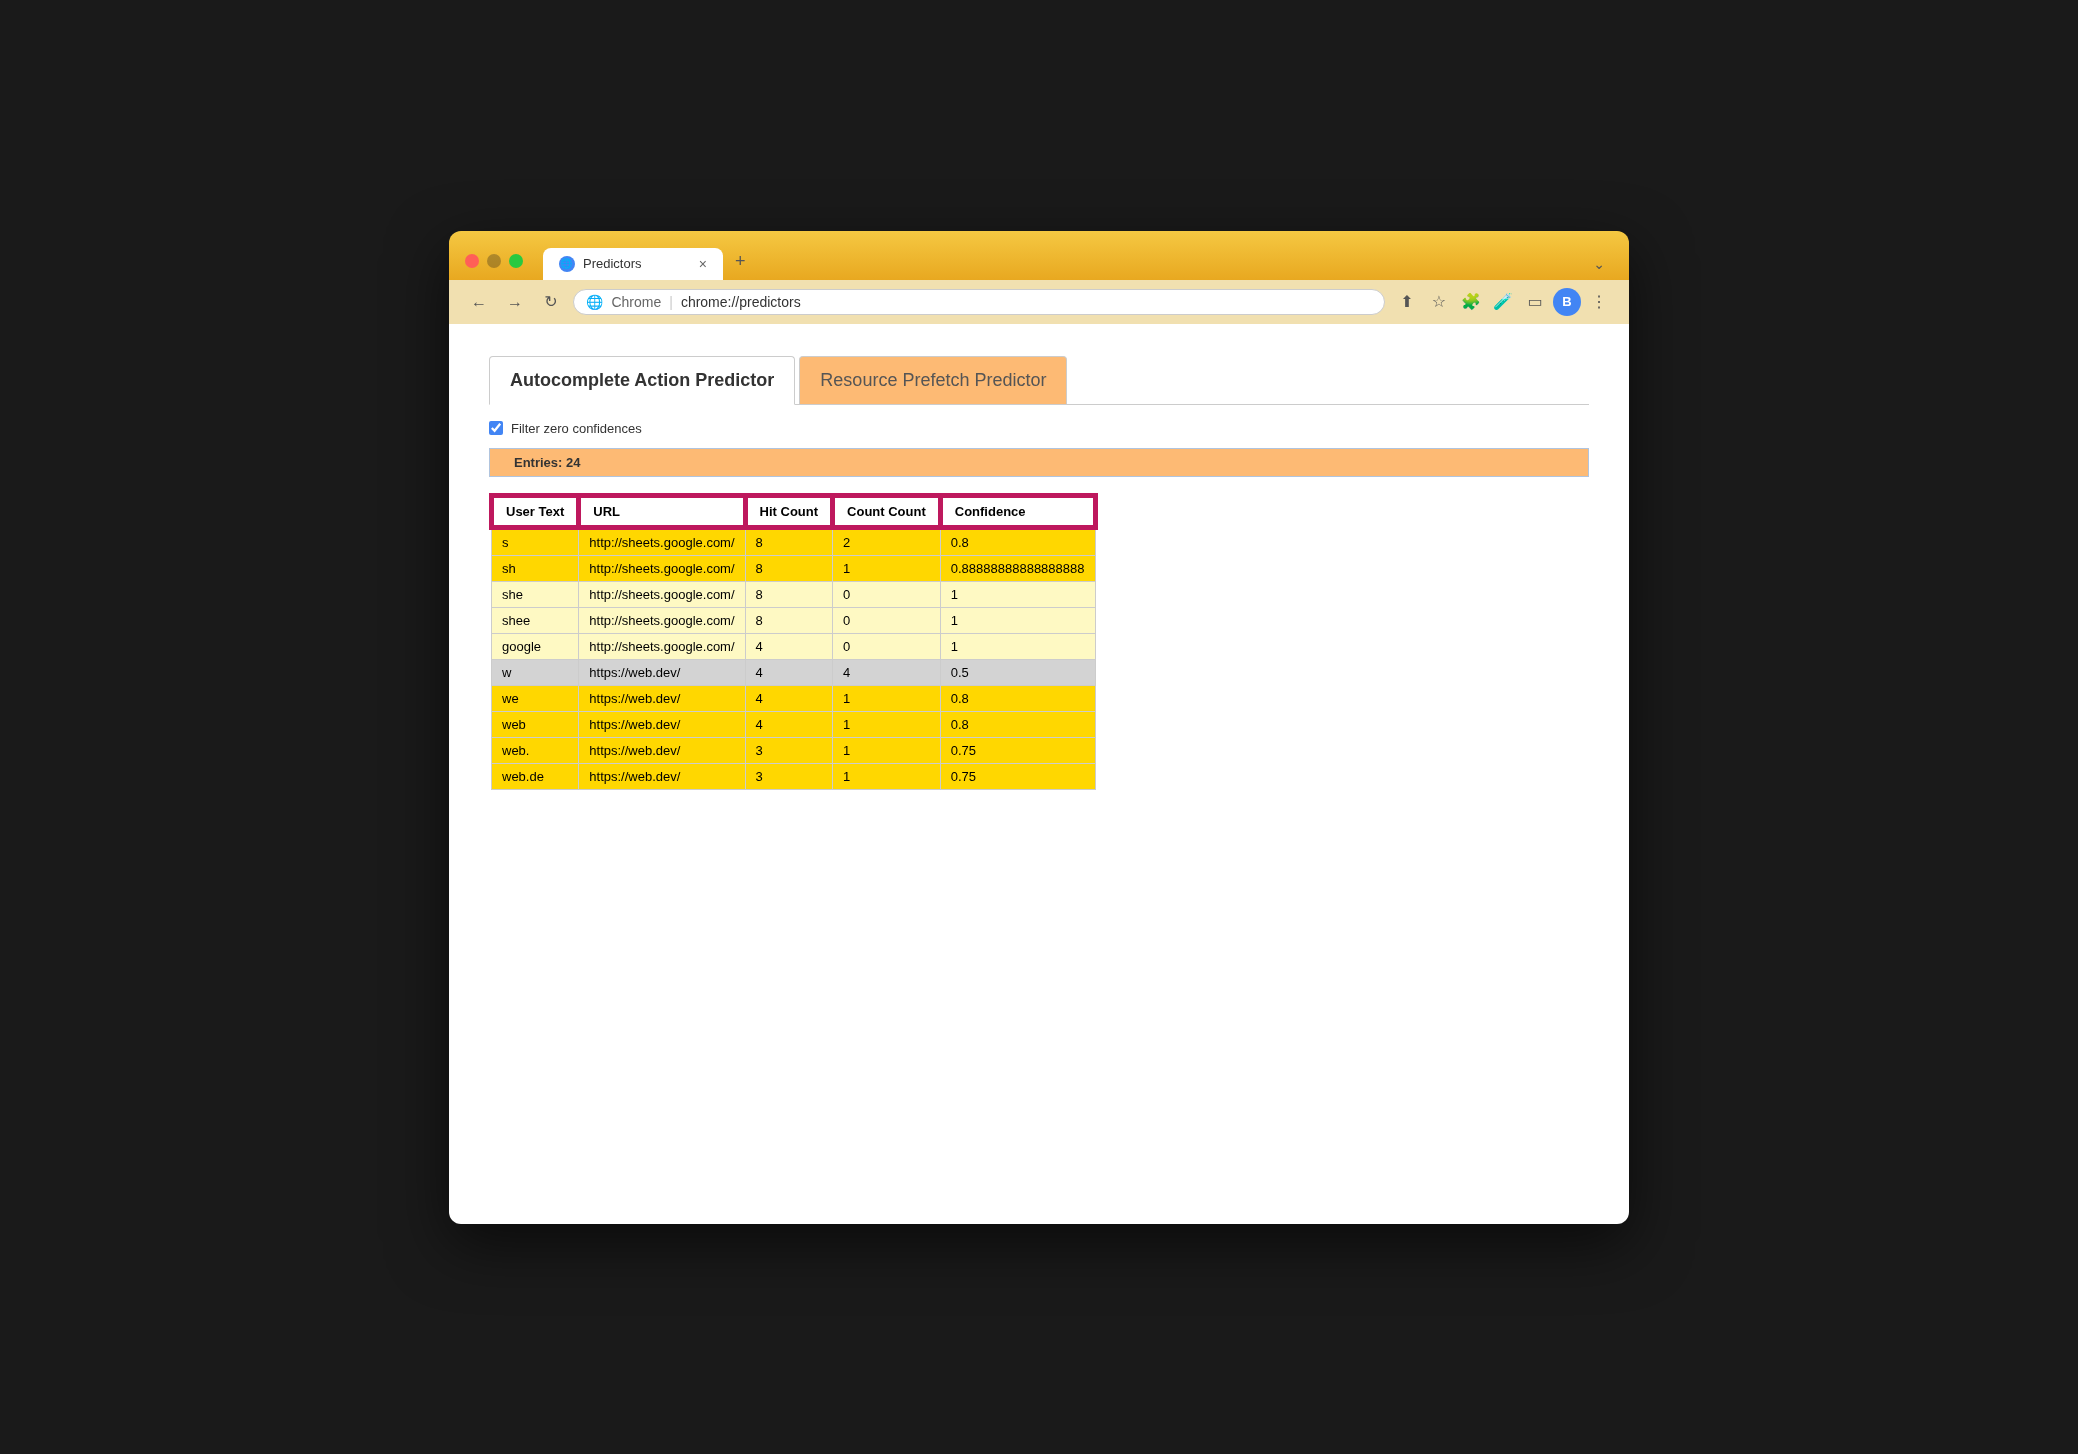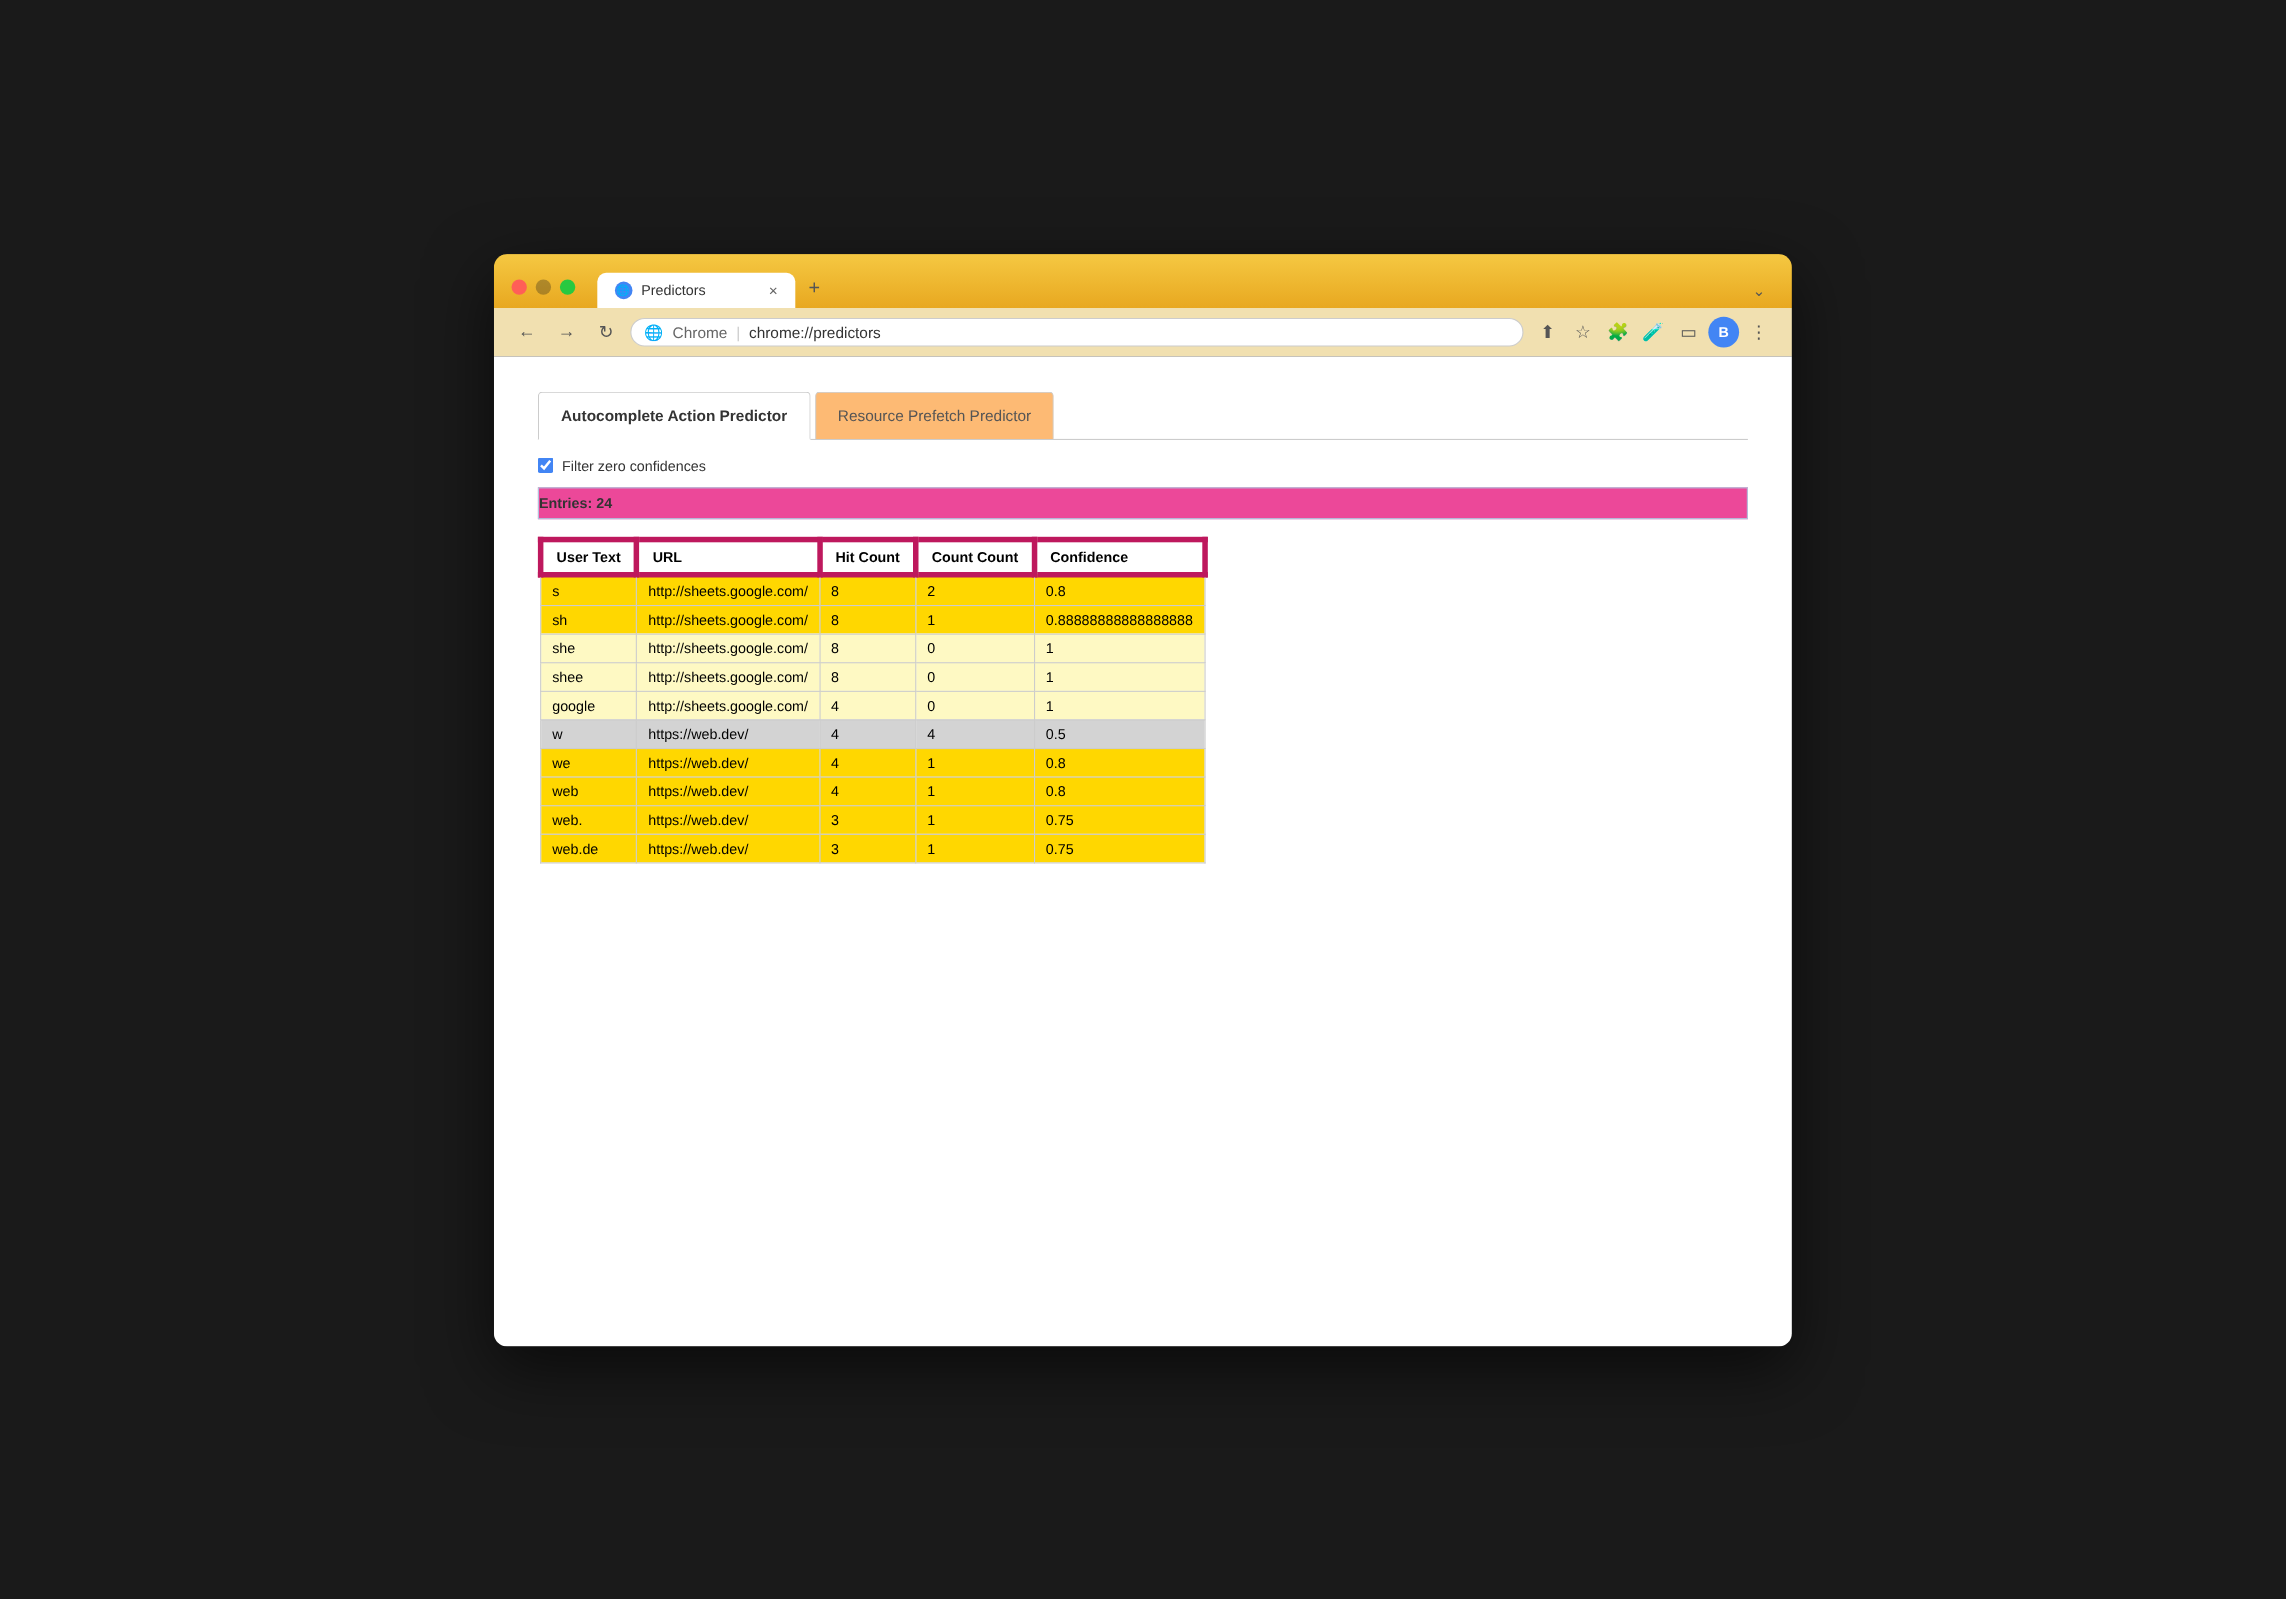--- a/index.html
+++ b/index.html
@@ -156,21 +156,21 @@
       min-height: 900px;
     }
     .tabs-nav {
       display: flex;
       border-bottom: 1px solid #ccc;
       margin-bottom: 16px;
     }
     .nav-tab {
       padding: 13px 20px;
       cursor: pointer;
-      font-size: 14px;
+      font-size: 18px;
       color: #333;
       border: 1px solid #ccc;
       border-bottom: none;
       background: white;
       margin-right: 4px;
       border-radius: 4px 4px 0 0;
     }
     .nav-tab.active {
       background: white;
       font-weight: bold;
@@ -190,23 +190,23 @@
     .checkbox {
       width: 14px;
       height: 14px;
       accent-color: #4285f4;
     }
     .filter-label {
       font-size: 13px;
       color: #333;
     }
     .entries-bar {
-      background: #ec4899;
+      background: #fdba74;
       border: 1px solid #b0c4de;
-      padding: 6px 0;
+      padding: 6px 24px;
       font-size: 13px;
       font-weight: bold;
       color: #333;
       margin-bottom: 16px;
       width: 100%;
     }
     table {
       border-collapse: collapse;
       font-size: 13px;
     }

